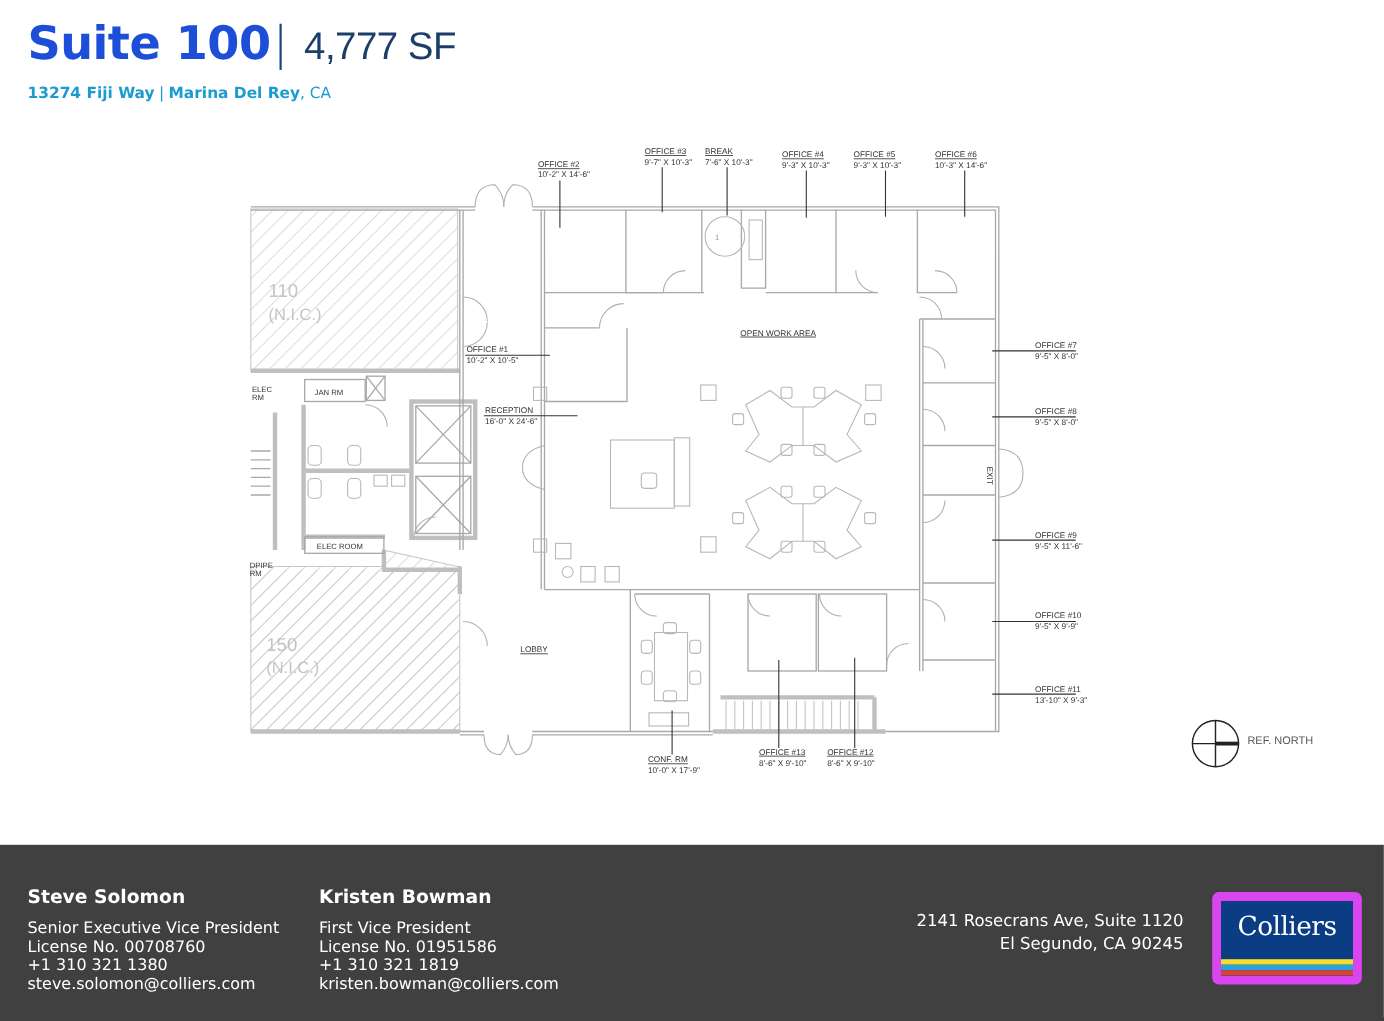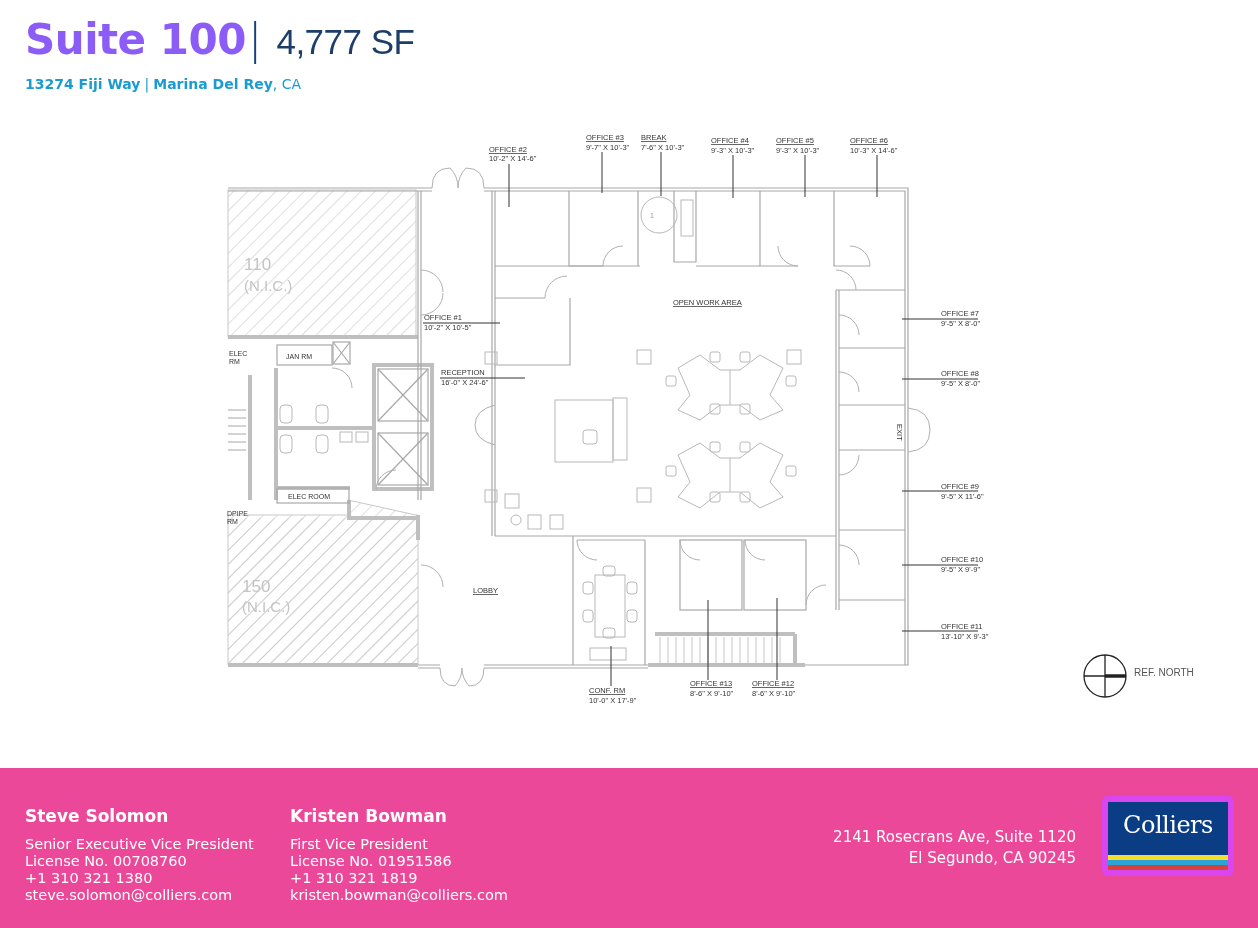--- a/index.html
+++ b/index.html
@@ -1,31 +1,31 @@
 <!DOCTYPE html>
 <html><head>
 <meta charset="utf-8">
 <style>
   html, body { margin:0; padding:0; }
   body { width:1258px; height:928px; position:relative; background:#ffffff; overflow:hidden; font-family:"DejaVu Sans", sans-serif; }
   .header { position:absolute; left:25px; top:14px; }
   .title { font-size:42px; line-height:52px; color:#1c3f73; white-space:nowrap; letter-spacing:-0.5px; }
-  .title .suite { font-weight:bold; color:#8b5cf6; }
+  .title .suite { font-weight:bold; color:#1d4ed8; }
   .title .sep { font-weight:300; color:#15427f; margin:0 2px; }
   .title .sf { font-weight:normal; color:#1e3e6a; font-family:"Liberation Sans", sans-serif; font-size:35px; }
   .subtitle { margin-top:8px; font-size:14px; color:#1b9bd0; white-space:nowrap; }
   .subtitle b { font-weight:bold; }
   .subtitle .pipe { font-weight:normal; margin:0 4px; }
   .plan { position:absolute; left:0; top:120px; width:1258px; height:600px; }
   .plan text { font-family:"Liberation Sans", sans-serif; fill:#333; }
-  .footer { position:absolute; left:0; top:768px; width:1258px; height:160px; background:#ec4899; color:#ffffff; }
+  .footer { position:absolute; left:0; top:768px; width:1258px; height:160px; background:#404040; color:#ffffff; }
   .agent { position:absolute; top:40px; font-size:14.5px; line-height:17px; }
   .agent .name { font-weight:bold; font-size:17px; margin-bottom:11px; }
   .office-addr { position:absolute; right:182px; top:59px; text-align:right; font-size:15px; line-height:21px; }
-  .logo { position:absolute; left:1102px; top:28px; width:120px; height:68px; border:6px solid #d946ef; border-radius:6px; overflow:hidden; background:#0b3d84; }
+  .logo { position:absolute; left:1102px; top:43px; width:120px; height:68px; border:8px solid #d946ef; border-radius:6px; overflow:hidden; background:#0b3d84; }
   .logo .word { position:absolute; left:0; right:0; top:9px; text-align:center; font-family:"DejaVu Serif", serif; font-size:24px; color:#ffffff; letter-spacing:-0.5px; }
   .logo .bars { position:absolute; left:0; right:0; bottom:0; }
   .logo .bar { height:5px; }
 </style>
 </head>
 <body>
 
 <div class="header">
   <div class="title">
     <span class="suite">Suite 100</span><span class="sep">|</span>

